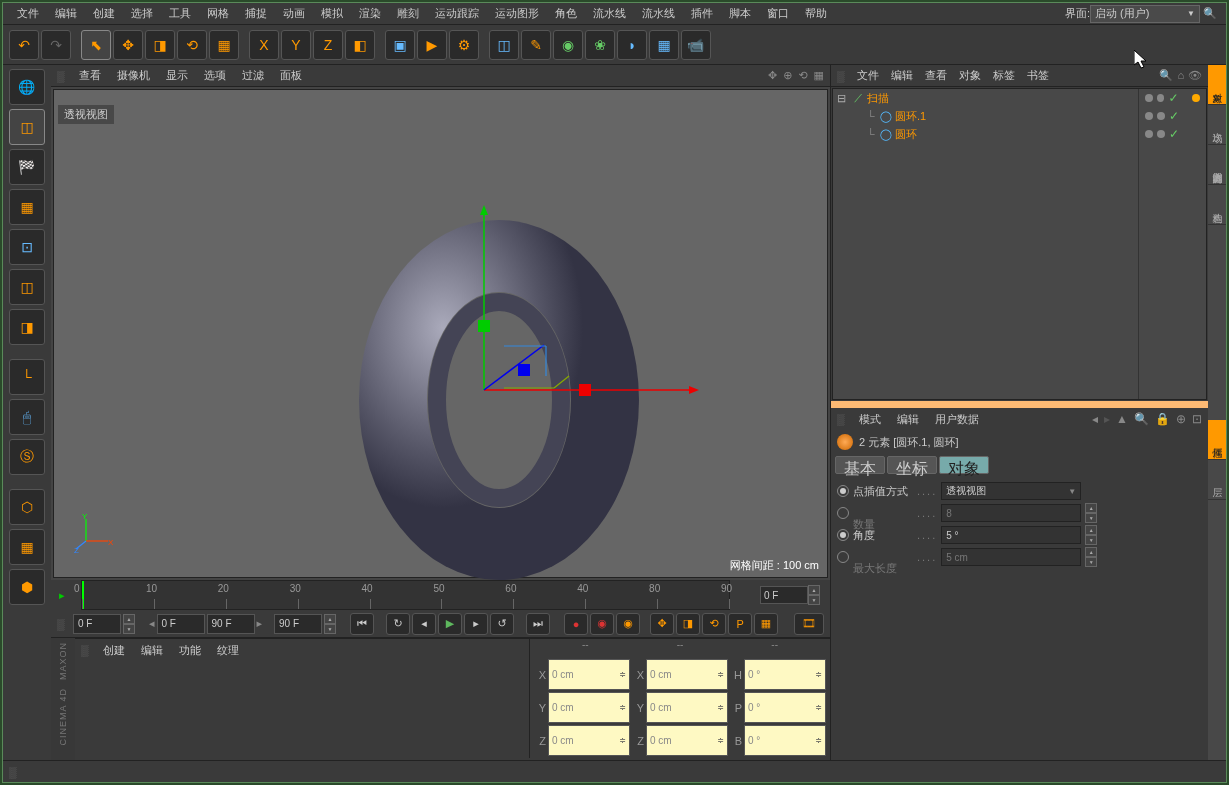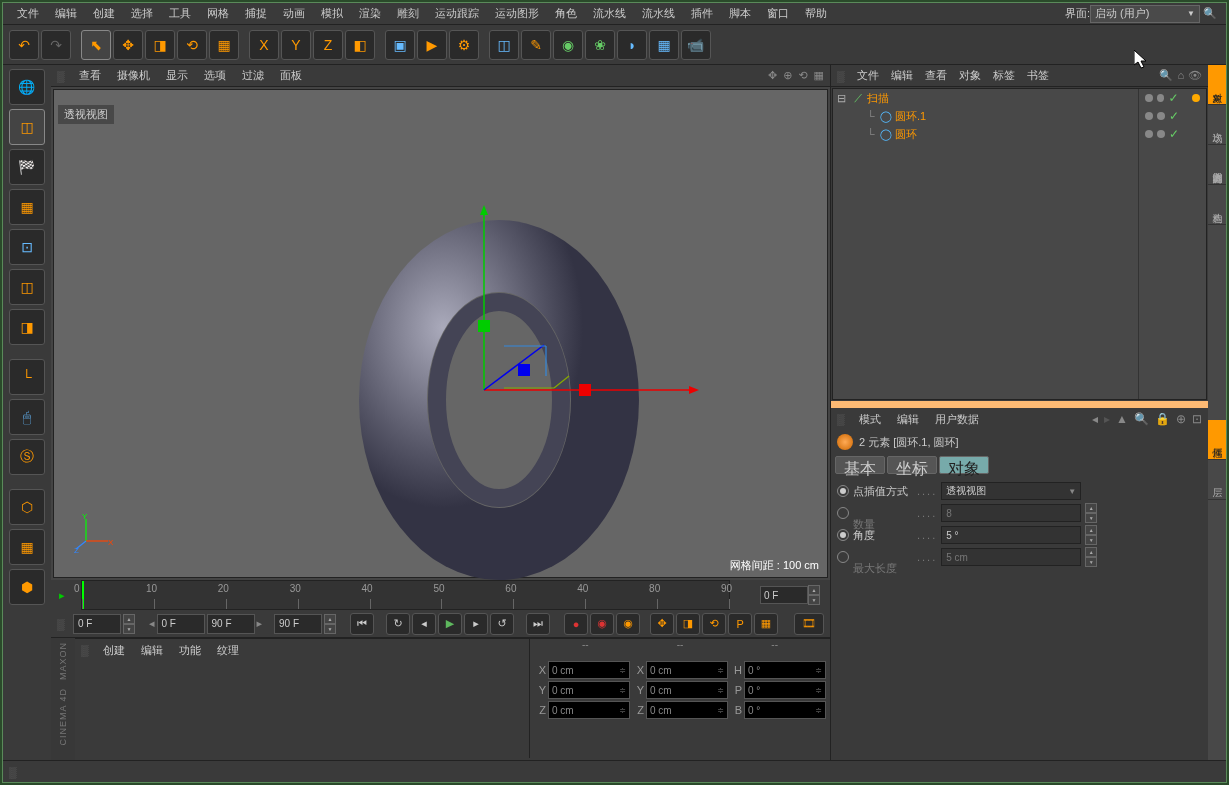--- a/index.html
+++ b/index.html
@@ -50,21 +50,21 @@
 .bottom-panels { height: 120px; display: flex; border-top: 1px solid #222; }
 .mat-panel { flex: 1; background: #3a3a3a; border-right: 1px solid #222; }
 .mat-menu { height: 22px; display: flex; align-items: center; padding: 0 6px; }
 .mat-menu .vm { padding: 2px 8px; color: #ccc; cursor: pointer; }
 .coord-panel { width: 300px; background: #3a3a3a; display: flex; flex-direction: column; }
 .coord-header { height: 20px; display: flex; padding: 0 8px; color: #888; font-size: 10px; }
 .coord-header span { flex: 1; text-align: center; }
 .coord-grid { flex: 1; display: flex; flex-direction: column; gap: 2px; padding: 2px 4px; }
 .coord-row { display: flex; gap: 2px; align-items: center; }
 .coord-lbl { width: 12px; text-align: right; color: #999; }
-.coord-fld { flex: 1; height: 18px; background: #000000; border: 1px solid #555; color: #888; padding: 0 3px; font-size: 10px; display: flex; align-items: center; }
+.coord-fld { flex: 1; height: 31px; background: #fef9c3; border: 1px solid #555; color: #888; padding: 0 3px; font-size: 10px; display: flex; align-items: center; }
 .coord-fld::after { content: "≑"; margin-left: auto; color: #555; font-size: 8px; }
 .coord-btns { display: flex; gap: 8px; padding: 4px; justify-content: center; }
 .coord-btn { height: 20px; padding: 0 10px; background: #4a4a4a; border: 1px solid #666; border-radius: 3px; color: #ccc; font-size: 10px; display: flex; align-items: center; cursor: pointer; }
 .right-panel { width: 396px; background: #3a3a3a; display: flex; flex-direction: column; border-left: 1px solid #222; }
 .side-tabs { width: 18px; background: #484848; display: flex; flex-direction: column; }
 .side-tab { height: 40px; writing-mode: vertical-rl; display: flex; align-items: center; justify-content: center; font-size: 10px; color: #aaa; border-bottom: 1px solid #333; cursor: pointer; }
 .side-tab.active { background: #f90; color: #222; }
 .right-content { flex: 1; display: flex; flex-direction: column; }
 .obj-menu { height: 22px; display: flex; align-items: center; padding: 0 6px; background: #3a3a3a; border-bottom: 1px solid #222; }
 .obj-menu .vm { padding: 2px 6px; color: #ccc; cursor: pointer; font-size: 11px; }

